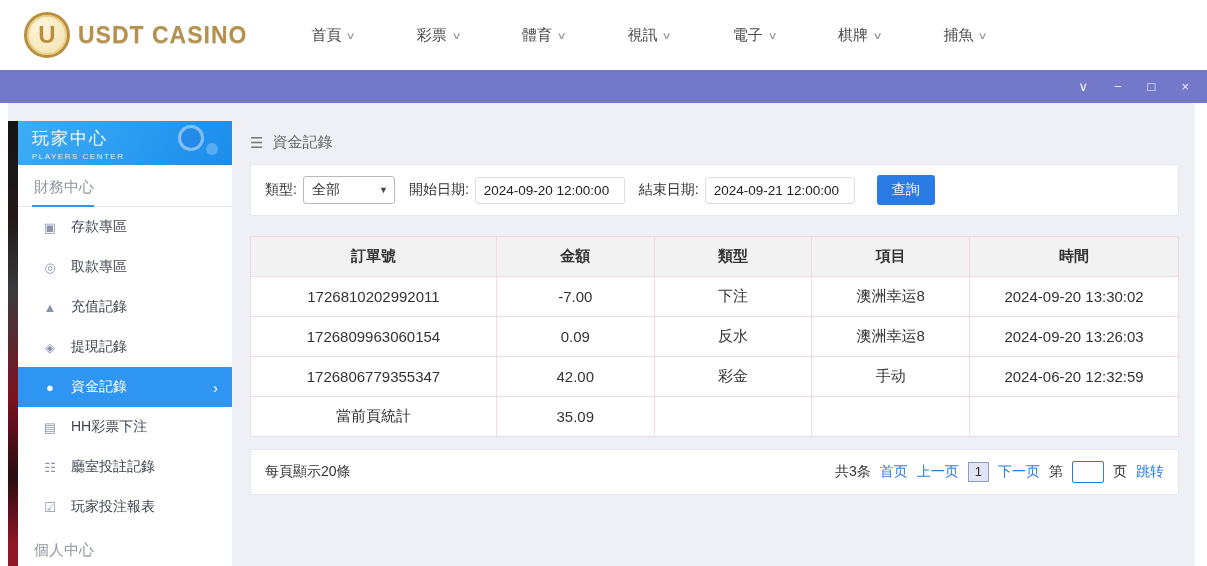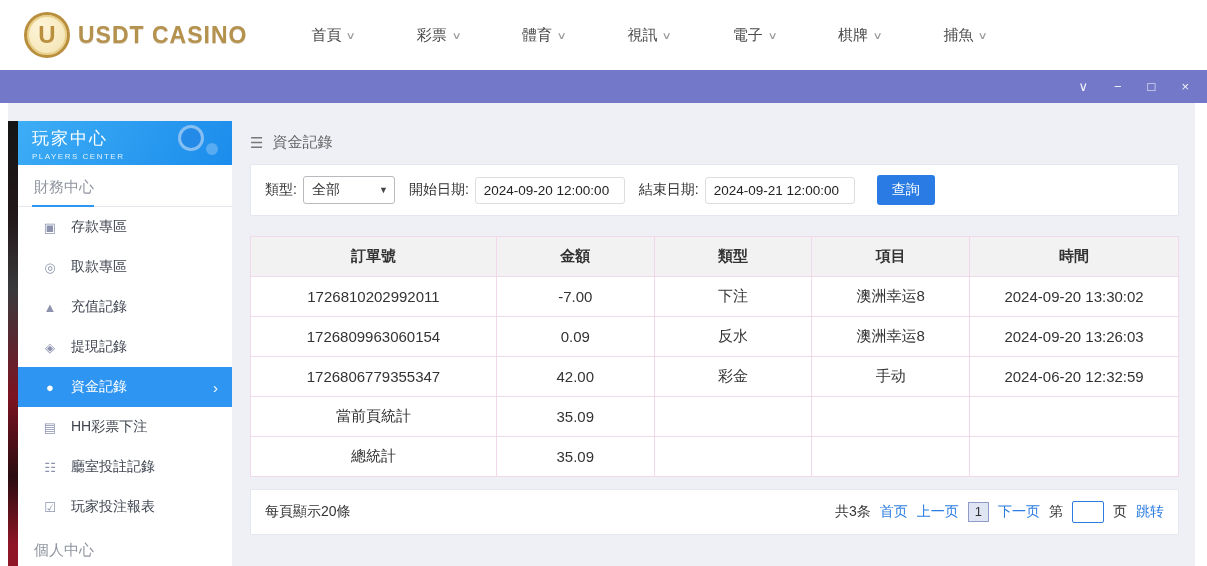--- a/index.html
+++ b/index.html
@@ -236,27 +236,20 @@
             <td>手动</td>
             <td>2024-06-20 12:32:59</td>
           </tr>
           <tr>
             <td>當前頁統計</td>
             <td>35.09</td>
             <td></td>
             <td></td>
             <td></td>
           </tr>
-          <tr>
-            <td>總統計</td>
-            <td>35.09</td>
-            <td></td>
-            <td></td>
-            <td></td>
-          </tr>
         </tbody>
       </table>
 
       <div class="footer-card">
         <span>每頁顯示20條</span>
         <div class="pager">
           <span>共3条</span>
           <a>首页</a>
           <a>上一页</a>
           <span class="cur-page">1</span>

